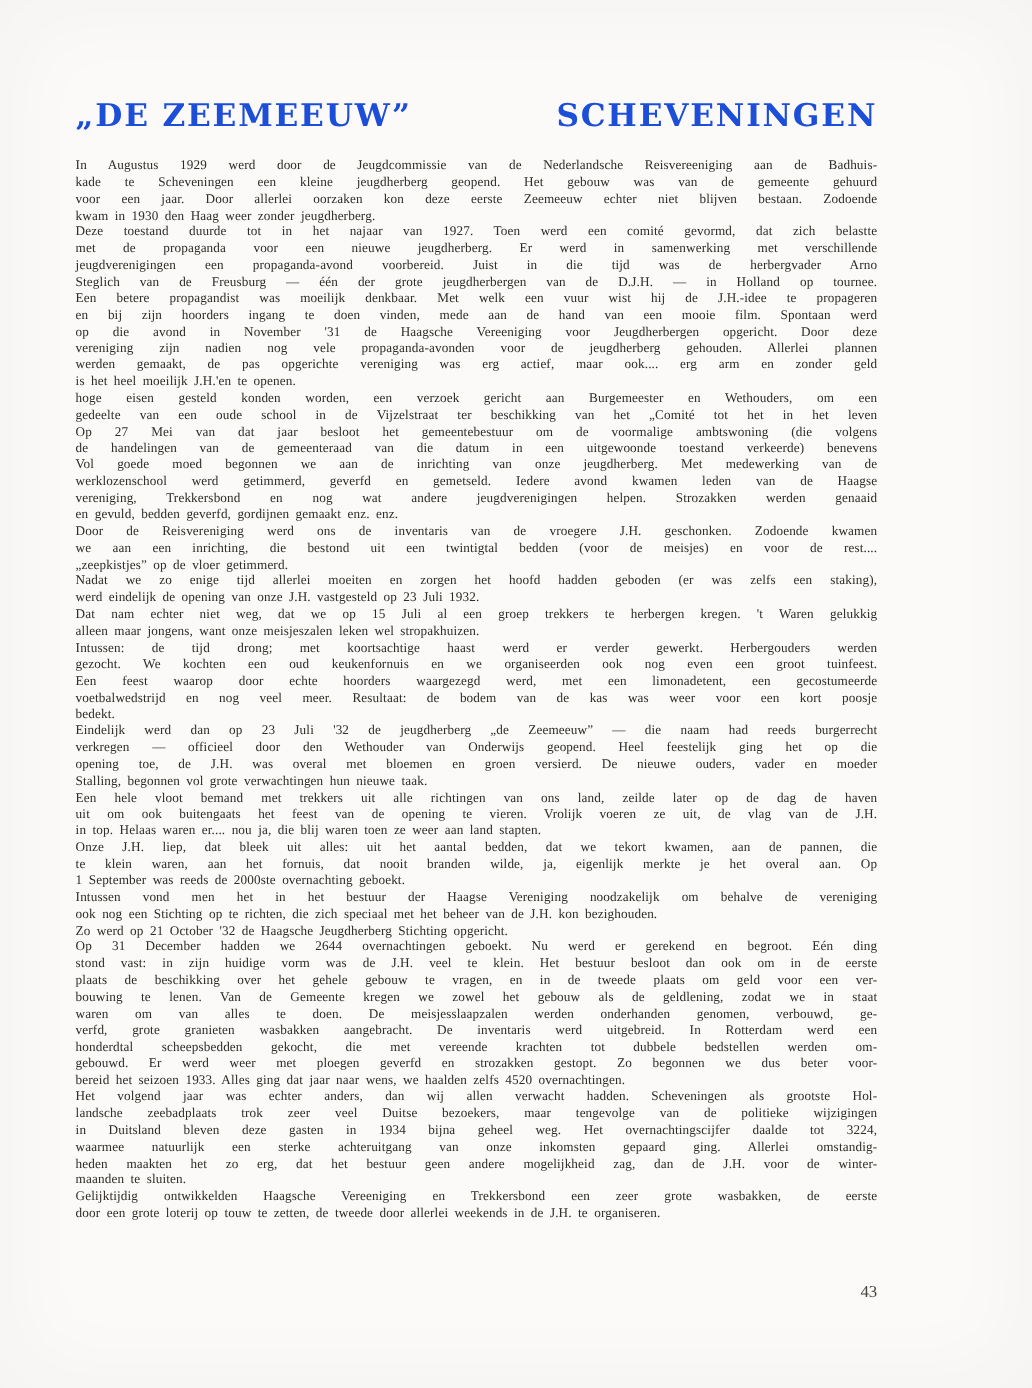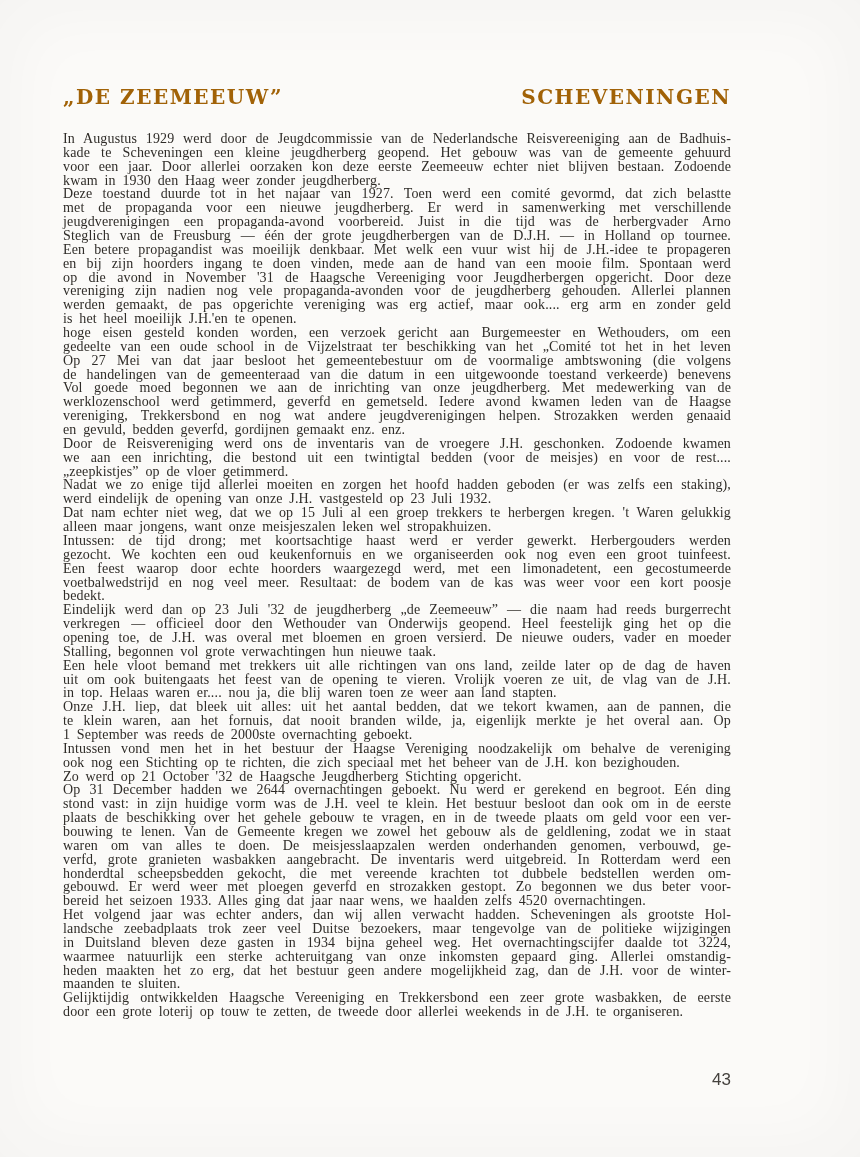--- a/index.html
+++ b/index.html
@@ -22,33 +22,33 @@
     top: 82px;
     left: 63px;
     width: 668px;
     display: flex;
     justify-content: space-between;
     align-items: baseline;
   }
   .title {
     font-family: "DejaVu Serif", serif;
     font-weight: bold;
-    font-size: 20px;
+    font-size: 26px;
     line-height: 30px;
     letter-spacing: 1.5px;
-    color: #a16207;
+    color: #1d4ed8;
     white-space: nowrap;
   }
   .body-text {
     position: absolute;
     top: 132px;
     left: 63px;
     width: 668px;
     color: #2f2c28;
-    font-size: 14px;
+    font-size: 11px;
   }
   .para {
     margin: 0;
   }
   .line {
     height: 13.86px;
     line-height: 13.86px;
     text-align: justify;
     text-align-last: justify;
     text-justify: inter-word;
@@ -59,22 +59,22 @@
   .line.para-end {
     text-align-last: left;
     word-spacing: 0.22em;
   }
   .page-number {
     position: absolute;
     top: 1070px;
     left: 63px;
     width: 668px;
     text-align: right;
-    font-family: Liberation Sans, sans-serif;
-    font-size: 17px;
+    font-family: Liberation Serif, serif;
+    font-size: 14px;
     color: #45423e;
   }
 </style>
 </head>
 <body>
 
 <div class="page">
   <div class="header">
     <span class="title">„DE ZEEMEEUW”</span>
     <span class="title">SCHEVENINGEN</span>

